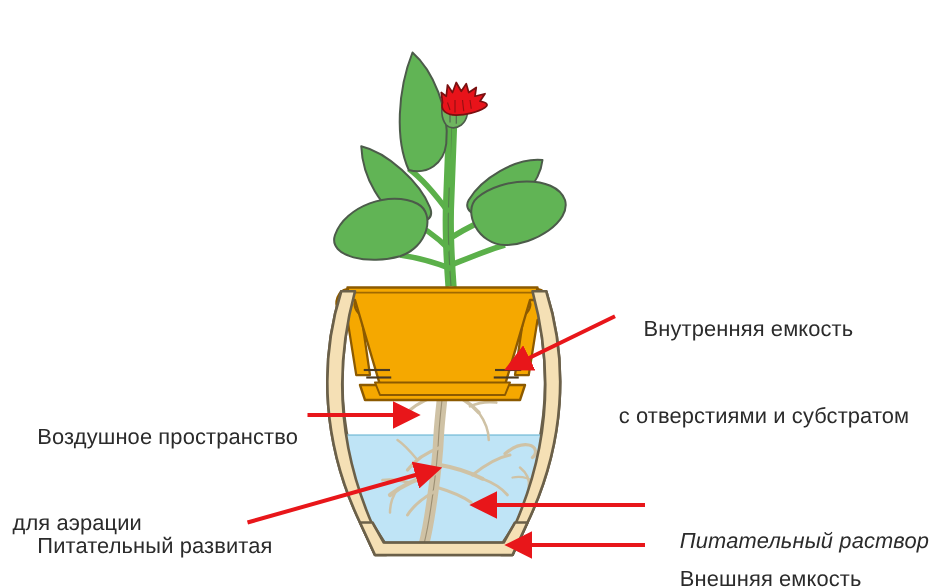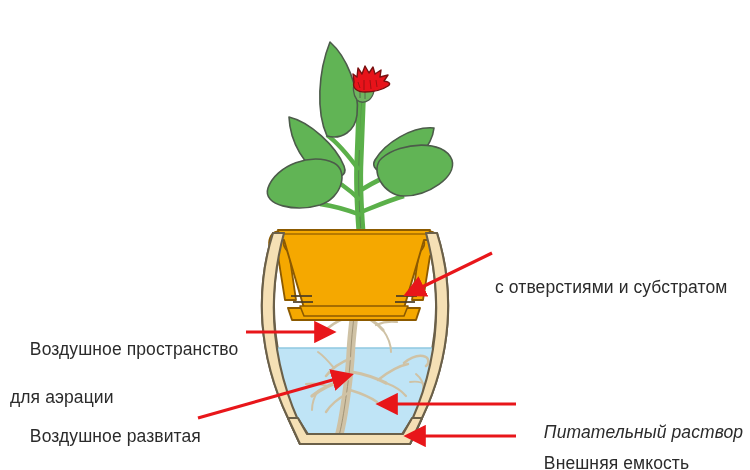--- a/index.html
+++ b/index.html
@@ -31,21 +31,21 @@
     line-height: 1.38;
     color: #2b2b2b;
     white-space: pre;
     letter-spacing: 0.1px;
   }
   .lbl-inner-vessel { left: 495px; top: 227px; }
   .lbl-air-space    { left: 10px;  top: 313px; }
   .lbl-roots        { left: 10px;  top: 400px; }
   .lbl-solution     { left: 524px; top: 396px; font-style: italic; }
   .lbl-outer-vessel { left: 524px; top: 427px; }
-  .lbl-line2 { display: block; }
+  .lbl-line2 { display: block; margin-top: 21px; }
 </style>
 </head>
 <body>
 
 <div id="stage">
 
   <svg id="scene" viewBox="0 0 750 470" xmlns="http://www.w3.org/2000/svg">
 
     <defs>
 
@@ -277,30 +277,31 @@
 
       <line x1="198" y1="418" x2="336" y2="379" marker-end="url(#arrowHead)"></line>
 
       <line x1="516" y1="404" x2="394" y2="404" marker-end="url(#arrowHead)"></line>
 
       <line x1="516" y1="436" x2="422" y2="436" marker-end="url(#arrowHead)"></line>
     </g>
   </svg>
 
   <div class="callout-label lbl-inner-vessel">
+    <span>Внутренняя емкость</span>
     <span class="lbl-line2">с отверстиями и субстратом</span>
   </div>
 
   <div class="callout-label lbl-air-space">
     <span>Воздушное пространство</span>
     <span class="lbl-line2">для аэрации</span>
   </div>
 
   <div class="callout-label lbl-roots">
-    <span>Воздушное развитая</span>
+    <span>Питательный развитая</span>
     
   </div>
 
   <div class="callout-label lbl-solution">
     <span>Питательный раствор</span>
   </div>
 
   <div class="callout-label lbl-outer-vessel">
     <span>Внешняя емкость</span>
   </div>

